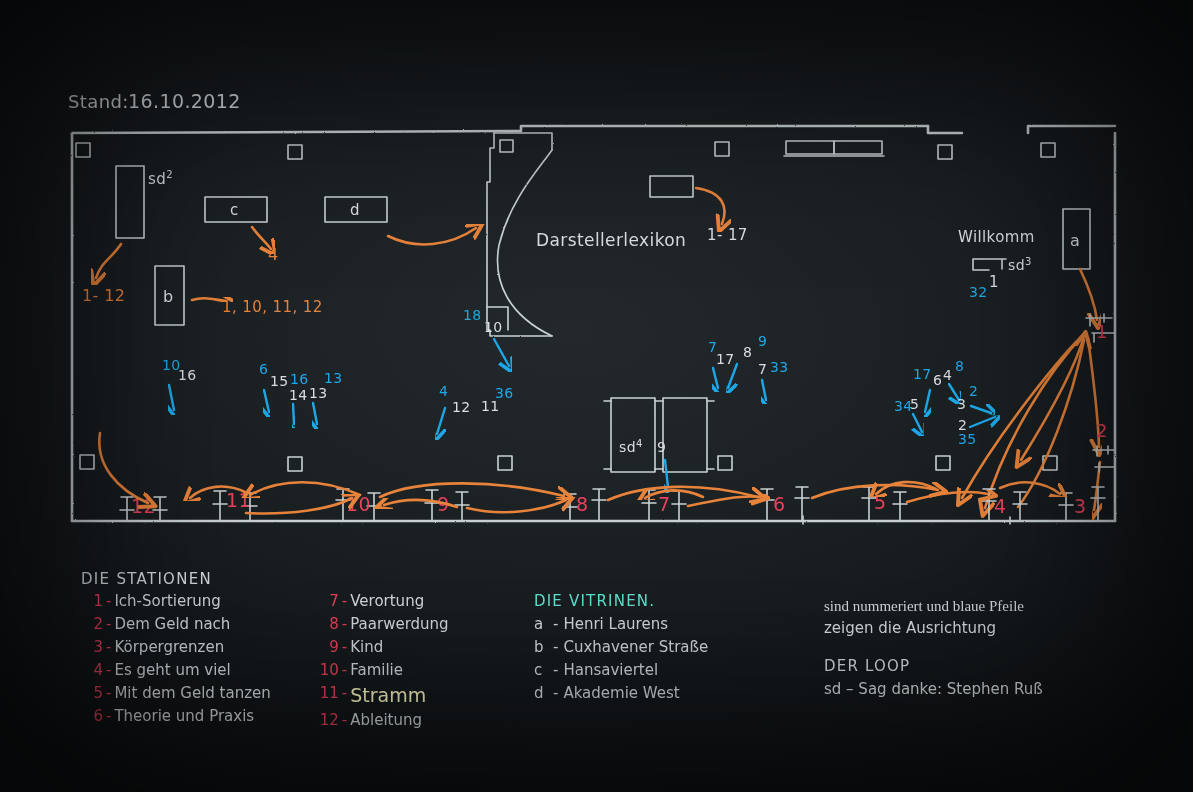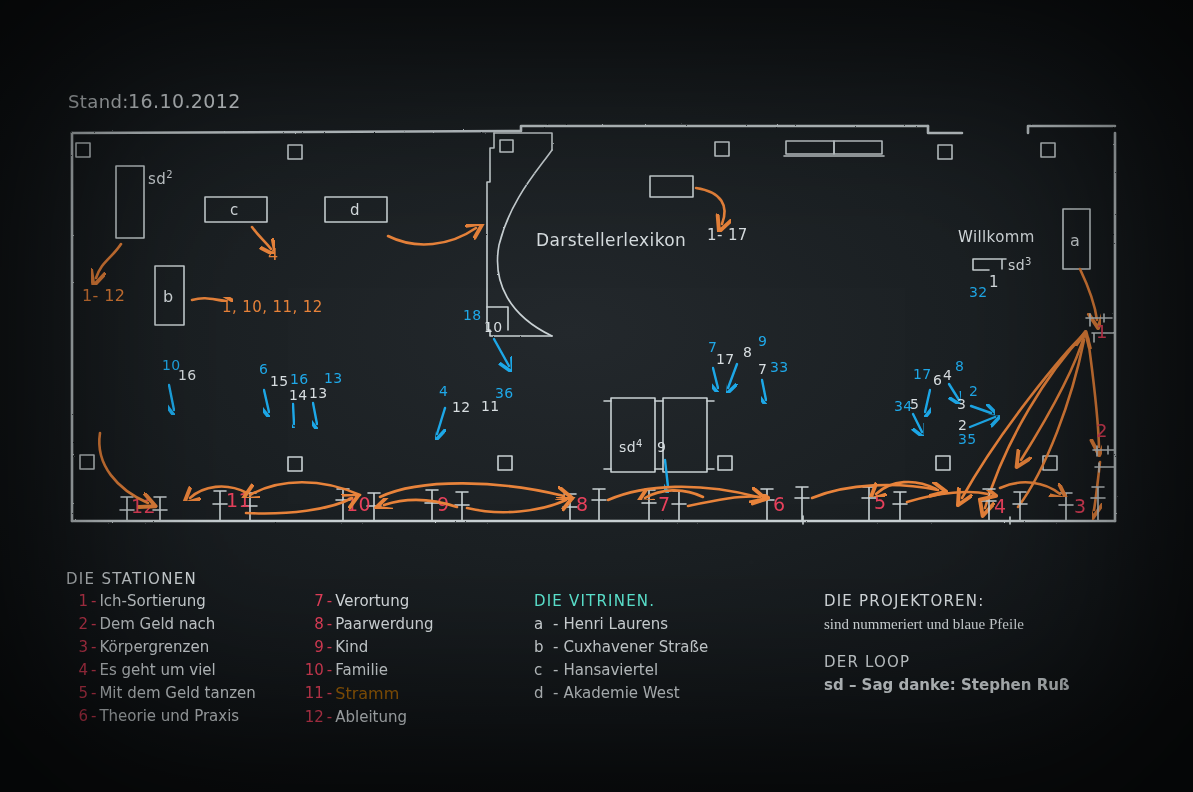--- a/index.html
+++ b/index.html
@@ -316,21 +316,21 @@
     <path class="orange" d="M688,506 C716,500 742,495 760,497" marker-end="url(#ao)" filter="url(#chalk2)"></path>
     <path class="orange" d="M936,489 C915,478 891,480 876,494" marker-end="url(#ao)" filter="url(#chalk2)"></path>
     <path class="orange" d="M812,498 C848,483 898,482 938,490" marker-end="url(#ao)" filter="url(#chalk2)"></path>
     <path class="orange" d="M907,502 C940,492 970,490 988,494" marker-end="url(#ao)" filter="url(#chalk2)"></path>
     <path class="orange" d="M1000,488 C1022,478 1045,482 1060,494" marker-end="url(#ao)" filter="url(#chalk2)"></path>
   </g>
 </svg>
 
 <div style="position:absolute;left:0;top:0;width:1193px;height:792px;pointer-events:none;">
 
-  <div style="position:absolute;left:66px;top:570px;width:430px;">
+  <div style="position:absolute;left:81px;top:570px;width:430px;">
     <div style="color:#d8dee1;font-size:15px;letter-spacing:1.3px;margin-bottom:4px;">DIE STATIONEN</div>
     <div style="display:flex;gap:44px;">
       <div>
         <div style="display:flex;">
           <span style="color:#e8415c;font-size:15px;width:22px;text-align:right;">1</span>
           <span style="color:#e8415c;font-size:15px;padding:0 3px;">-</span>
           <span style="color:#d8dee1;font-size:15px;">Ich-Sortierung</span>
         </div>
         <div style="display:flex;margin-top:5px;">
           <span style="color:#e8415c;font-size:15px;width:22px;text-align:right;">2</span>
@@ -375,21 +375,21 @@
           <span style="color:#d8dee1;font-size:15px;">Kind</span>
         </div>
         <div style="display:flex;margin-top:5px;">
           <span style="color:#e8415c;font-size:15px;width:24px;text-align:right;">10</span>
           <span style="color:#e8415c;font-size:15px;padding:0 3px;">-</span>
           <span style="color:#d8dee1;font-size:15px;">Familie</span>
         </div>
         <div style="display:flex;margin-top:5px;">
           <span style="color:#e8415c;font-size:15px;width:24px;text-align:right;">11</span>
           <span style="color:#e8415c;font-size:15px;padding:0 3px;">-</span>
-          <span style="color:#a16207;font-size:16px;">Stramm</span>
+          <span style="color:#fef9c3;font-size:19px;">Stramm</span>
         </div>
         <div style="display:flex;margin-top:5px;">
           <span style="color:#e8415c;font-size:15px;width:24px;text-align:right;">12</span>
           <span style="color:#e8415c;font-size:15px;padding:0 3px;">-</span>
           <span style="color:#d8dee1;font-size:15px;">Ableitung</span>
         </div>
       </div>
     </div>
   </div>
 
@@ -411,21 +411,21 @@
       <span style="color:#d8dee1;font-size:15px;">Hansaviertel</span>
     </div>
     <div style="display:flex;margin-top:5px;">
       <span style="color:#d8dee1;font-size:15px;width:14px;">d</span>
       <span style="color:#d8dee1;font-size:15px;padding:0 5px;">-</span>
       <span style="color:#d8dee1;font-size:15px;">Akademie West</span>
     </div>
   </div>
 
   <div style="position:absolute;left:824px;top:592px;width:300px;">
-    <div style="color:#d8dee1;font-size:15px;letter-spacing:1.2px;">DIE PROJEKTOREN:</div>
     <div style="color:#d8dee1;font-size:15px;margin-top:6px;font-family:Liberation Serif, serif;">sind nummeriert und blaue Pfeile</div>
+    <div style="color:#d8dee1;font-size:15px;margin-top:4px;">zeigen die Ausrichtung</div>
     <div style="color:#d8dee1;font-size:15px;letter-spacing:1.2px;margin-top:20px;">DER LOOP</div>
-    <div style="color:#d8dee1;font-size:15px;margin-top:5px;font-weight:bold;">sd – Sag danke: Stephen Ruß</div>
+    <div style="color:#d8dee1;font-size:15px;margin-top:5px;">sd – Sag danke: Stephen Ruß</div>
   </div>
 
 </div>
 
 <div id="vign"></div>
 
 </body></html>

